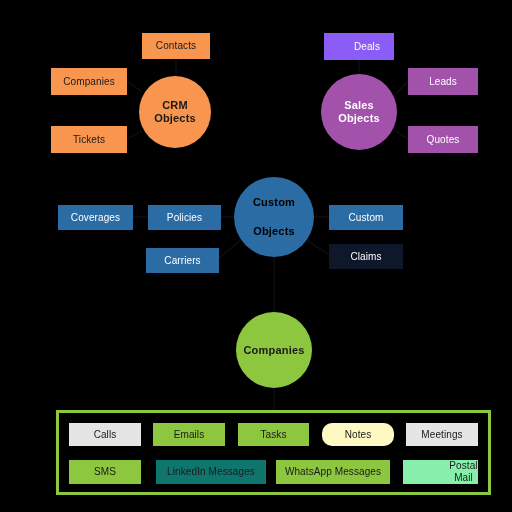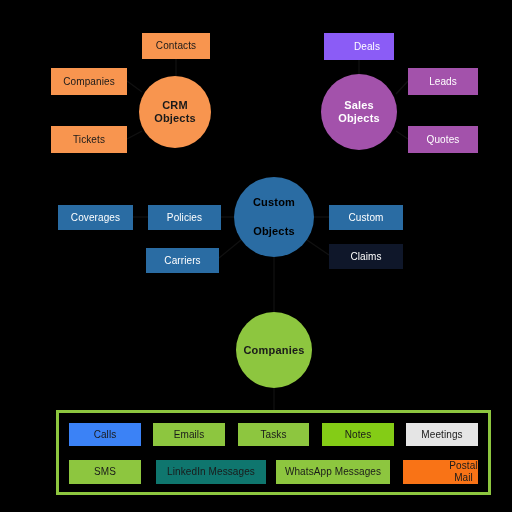--- a/index.html
+++ b/index.html
@@ -87,29 +87,29 @@
       <div class="node box" style="left: 33px; top: 68px; width: 76px; height: 27px; background: rgb(248, 149, 79); color: rgb(26, 26, 26);">Companies</div>
       <div class="node box" style="left: 33px; top: 126px; width: 76px; height: 27px; background: rgb(248, 149, 79); color: rgb(26, 26, 26);">Tickets</div>
       <div class="node box" style="left: 306px; top: 33px; width: 70px; height: 27px; background: #8b5cf6; color: rgb(255, 255, 255); padding-left: 16px;">Deals</div>
       <div class="node box" style="left: 390px; top: 68px; width: 70px; height: 27px; background: rgb(163, 82, 171); color: rgb(255, 255, 255);">Leads</div>
       <div class="node box" style="left: 390px; top: 126px; width: 70px; height: 27px; background: rgb(163, 82, 171); color: rgb(255, 255, 255);">Quotes</div>
       <div class="node box" style="left: 40px; top: 205px; width: 75px; height: 25px; background: rgb(42, 108, 163); color: rgb(255, 255, 255);">Coverages</div>
       <div class="node box" style="left: 130px; top: 205px; width: 73px; height: 25px; background: rgb(42, 108, 163); color: rgb(255, 255, 255);">Policies</div>
       <div class="node box" style="left: 128px; top: 248px; width: 73px; height: 25px; background: rgb(42, 108, 163); color: rgb(255, 255, 255);">Carriers</div>
       <div class="node box" style="left: 311px; top: 205px; width: 74px; height: 25px; background: rgb(42, 108, 163); color: rgb(255, 255, 255);">Custom</div>
       <div class="node box" style="left: 311px; top: 244px; width: 74px; height: 25px; background: #0f172a; color: rgb(255, 255, 255);">Claims</div>
-      <div class="node box" style="left: 51px; top: 423px; width: 72px; height: 23px; background: #3b82f6; color: rgb(26, 26, 26);">Calls</div>
+      <div class="node box" style="left: 51px; top: 423px; width: 72px; height: 23px; background: #e5e5e5; color: rgb(26, 26, 26);">Calls</div>
       <div class="node box" style="left: 135px; top: 423px; width: 72px; height: 23px; background: rgb(141, 198, 63); color: rgb(26, 26, 26);">Emails</div>
       <div class="node box" style="left: 220px; top: 423px; width: 71px; height: 23px; background: rgb(141, 198, 63); color: rgb(26, 26, 26);">Tasks</div>
-      <div class="node box" style="left: 304px; top: 423px; width: 72px; height: 23px; background: #84cc16; color: rgb(26, 26, 26);">Notes</div>
+      <div class="node box" style="left: 304px; top: 423px; width: 72px; height: 23px; background: #fef9c3; color: rgb(26, 26, 26); border-radius: 10px;">Notes</div>
       <div class="node box" style="left: 388px; top: 423px; width: 72px; height: 23px; background: #e5e5e5; color: rgb(26, 26, 26); text-align: center;">Meetings</div>
       <div class="node box" style="left: 51px; top: 460px; width: 72px; height: 24px; background: rgb(141, 198, 63); color: rgb(26, 26, 26);">SMS</div>
       <div class="node box" style="left: 138px; top: 460px; width: 110px; height: 24px; background: #0f766e; color: rgb(26, 26, 26);">LinkedIn Messages</div>
       <div class="node box" style="left: 258px; top: 460px; width: 114px; height: 24px; background: rgb(141, 198, 63); color: rgb(26, 26, 26);">WhatsApp Messages</div>
-      <div class="node box" style="left: 385px; top: 460px; width: 75px; height: 24px; background: #f97316; color: rgb(26, 26, 26); padding-left: 46px;">Postal Mail</div>
+      <div class="node box" style="left: 385px; top: 460px; width: 75px; height: 24px; background: #86efac; color: rgb(26, 26, 26); padding-left: 46px;">Postal Mail</div>
     </div>
 
   <div id="hub-layer">
       <div class="node circle" style="left: 121px; top: 76px; width: 72px; height: 72px; background: rgb(248, 149, 79); color: rgb(26, 26, 26); flex-direction: column;">
         <span>CRM</span>
         <span>Objects</span>
       </div>
       <div class="node circle" style="left: 303px; top: 74px; width: 76px; height: 76px; background: rgb(163, 82, 171); color: rgb(255, 255, 255); flex-direction: column;">
         <span>Sales</span>
         <span>Objects</span>

